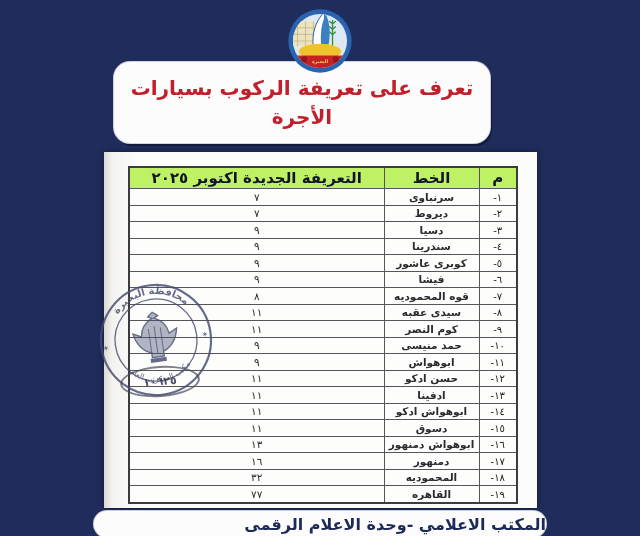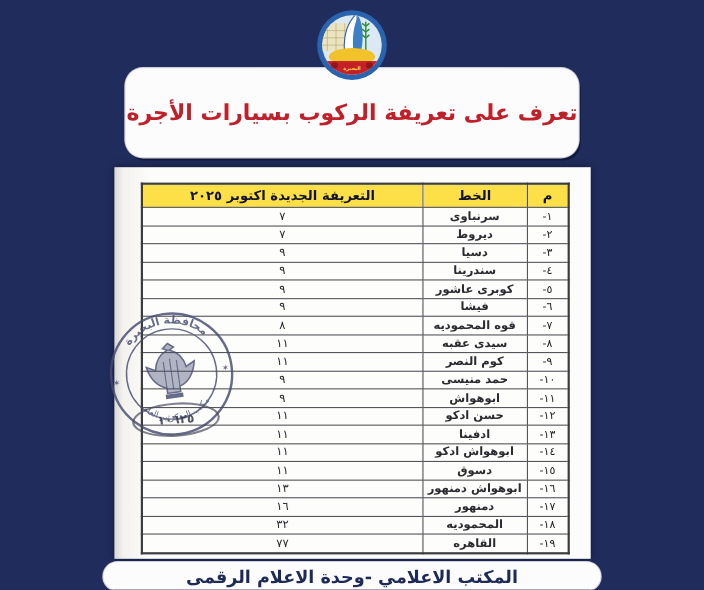--- a/index.html
+++ b/index.html
@@ -5,21 +5,21 @@
   html,body{margin:0;padding:0;}
   body{
     width:640px;height:536px;overflow:hidden;position:relative;
     background:#202c5c;
     font-family:"DejaVu Sans",sans-serif;
   }
   
   .logo{position:absolute;left:287px;top:7px;width:66px;height:68px;z-index:3;}
   
   .banner{
-    position:absolute;left:114px;top:62px;width:412px;height:81px;
+    position:absolute;left:114px;top:62px;width:376px;height:81px;
     background:#fcfcfd;border-radius:16px;z-index:2;
     box-shadow:0 0 0 1px #cfd2dd, 2px 3px 0 rgba(8,12,34,.55);
     display:flex;flex-direction:row;justify-content:center;align-items:center;gap:18px;
     direction:rtl;text-align:center;
   }
   .banner-line{color:#c0202a;font-weight:bold;font-size:20px;line-height:1.45;}
   
   .paper{
     position:absolute;left:104px;top:152px;width:433px;height:356px;
     background:linear-gradient(90deg,#d9d8d3 0,#f3f2ee 8px,#fcfcfa 34px,#fcfcfa 100%);
@@ -30,22 +30,22 @@
     position:absolute;left:24px;top:14px;width:388px;
     border-collapse:collapse;direction:rtl;table-layout:fixed;
     background:#fdfdfc;
   }
   .fare-table th,.fare-table td{
     border:1px solid #55555a;padding:0;text-align:center;
     overflow:hidden;white-space:nowrap;vertical-align:middle;
   }
   .fare-table{border:2px solid #3c3c40;}
   .fare-table th{
-    height:20px;background:#fde047;color:#12142c;
-    font-size:12px;font-weight:bold;
+    height:20px;background:#bef264;color:#12142c;
+    font-size:15px;font-weight:bold;
   }
   .fare-table td{height:15.5px;font-size:10.5px;color:#2a2a30;}
   .route-cell{font-weight:bold;color:#1b1b24;}
   .row-index{direction:ltr;unicode-bidi:embed;font-size:10px;color:#222;}
   
   .stamp{
     position:absolute;left:96px;top:280px;width:120px;height:120px;
     z-index:4;opacity:.82;transform:rotate(-8deg);
   }
   
@@ -53,21 +53,21 @@
     position:absolute;left:120px;top:366px;width:76px;height:27px;
     border:2px solid rgba(72,74,92,.7);border-radius:50%;
     transform:rotate(-4deg);z-index:4;
     display:flex;align-items:center;justify-content:center;
     font-size:11px;font-weight:bold;letter-spacing:2px;color:rgba(58,60,78,.88);
   }
   
   .footer{
     position:absolute;left:94px;top:511px;width:452px;height:26px;
     background:#fcfcfd;border-radius:13px;z-index:2;
-    display:flex;align-items:center;justify-content:center;direction:rtl;
+    display:flex;align-items:center;direction:rtl;
     box-shadow:0 0 0 1px #cfd2dd;
   }
   .footer-label{color:#1d2a56;font-weight:bold;font-size:16px;}
 </style>
 </head>
 <body>
 
 <svg class="logo" viewBox="0 0 100 100" aria-hidden="true">
   <circle cx="50" cy="50" r="48" fill="#2a63ae"></circle>
   <circle cx="50" cy="50" r="41" fill="#dce9f4"></circle>

